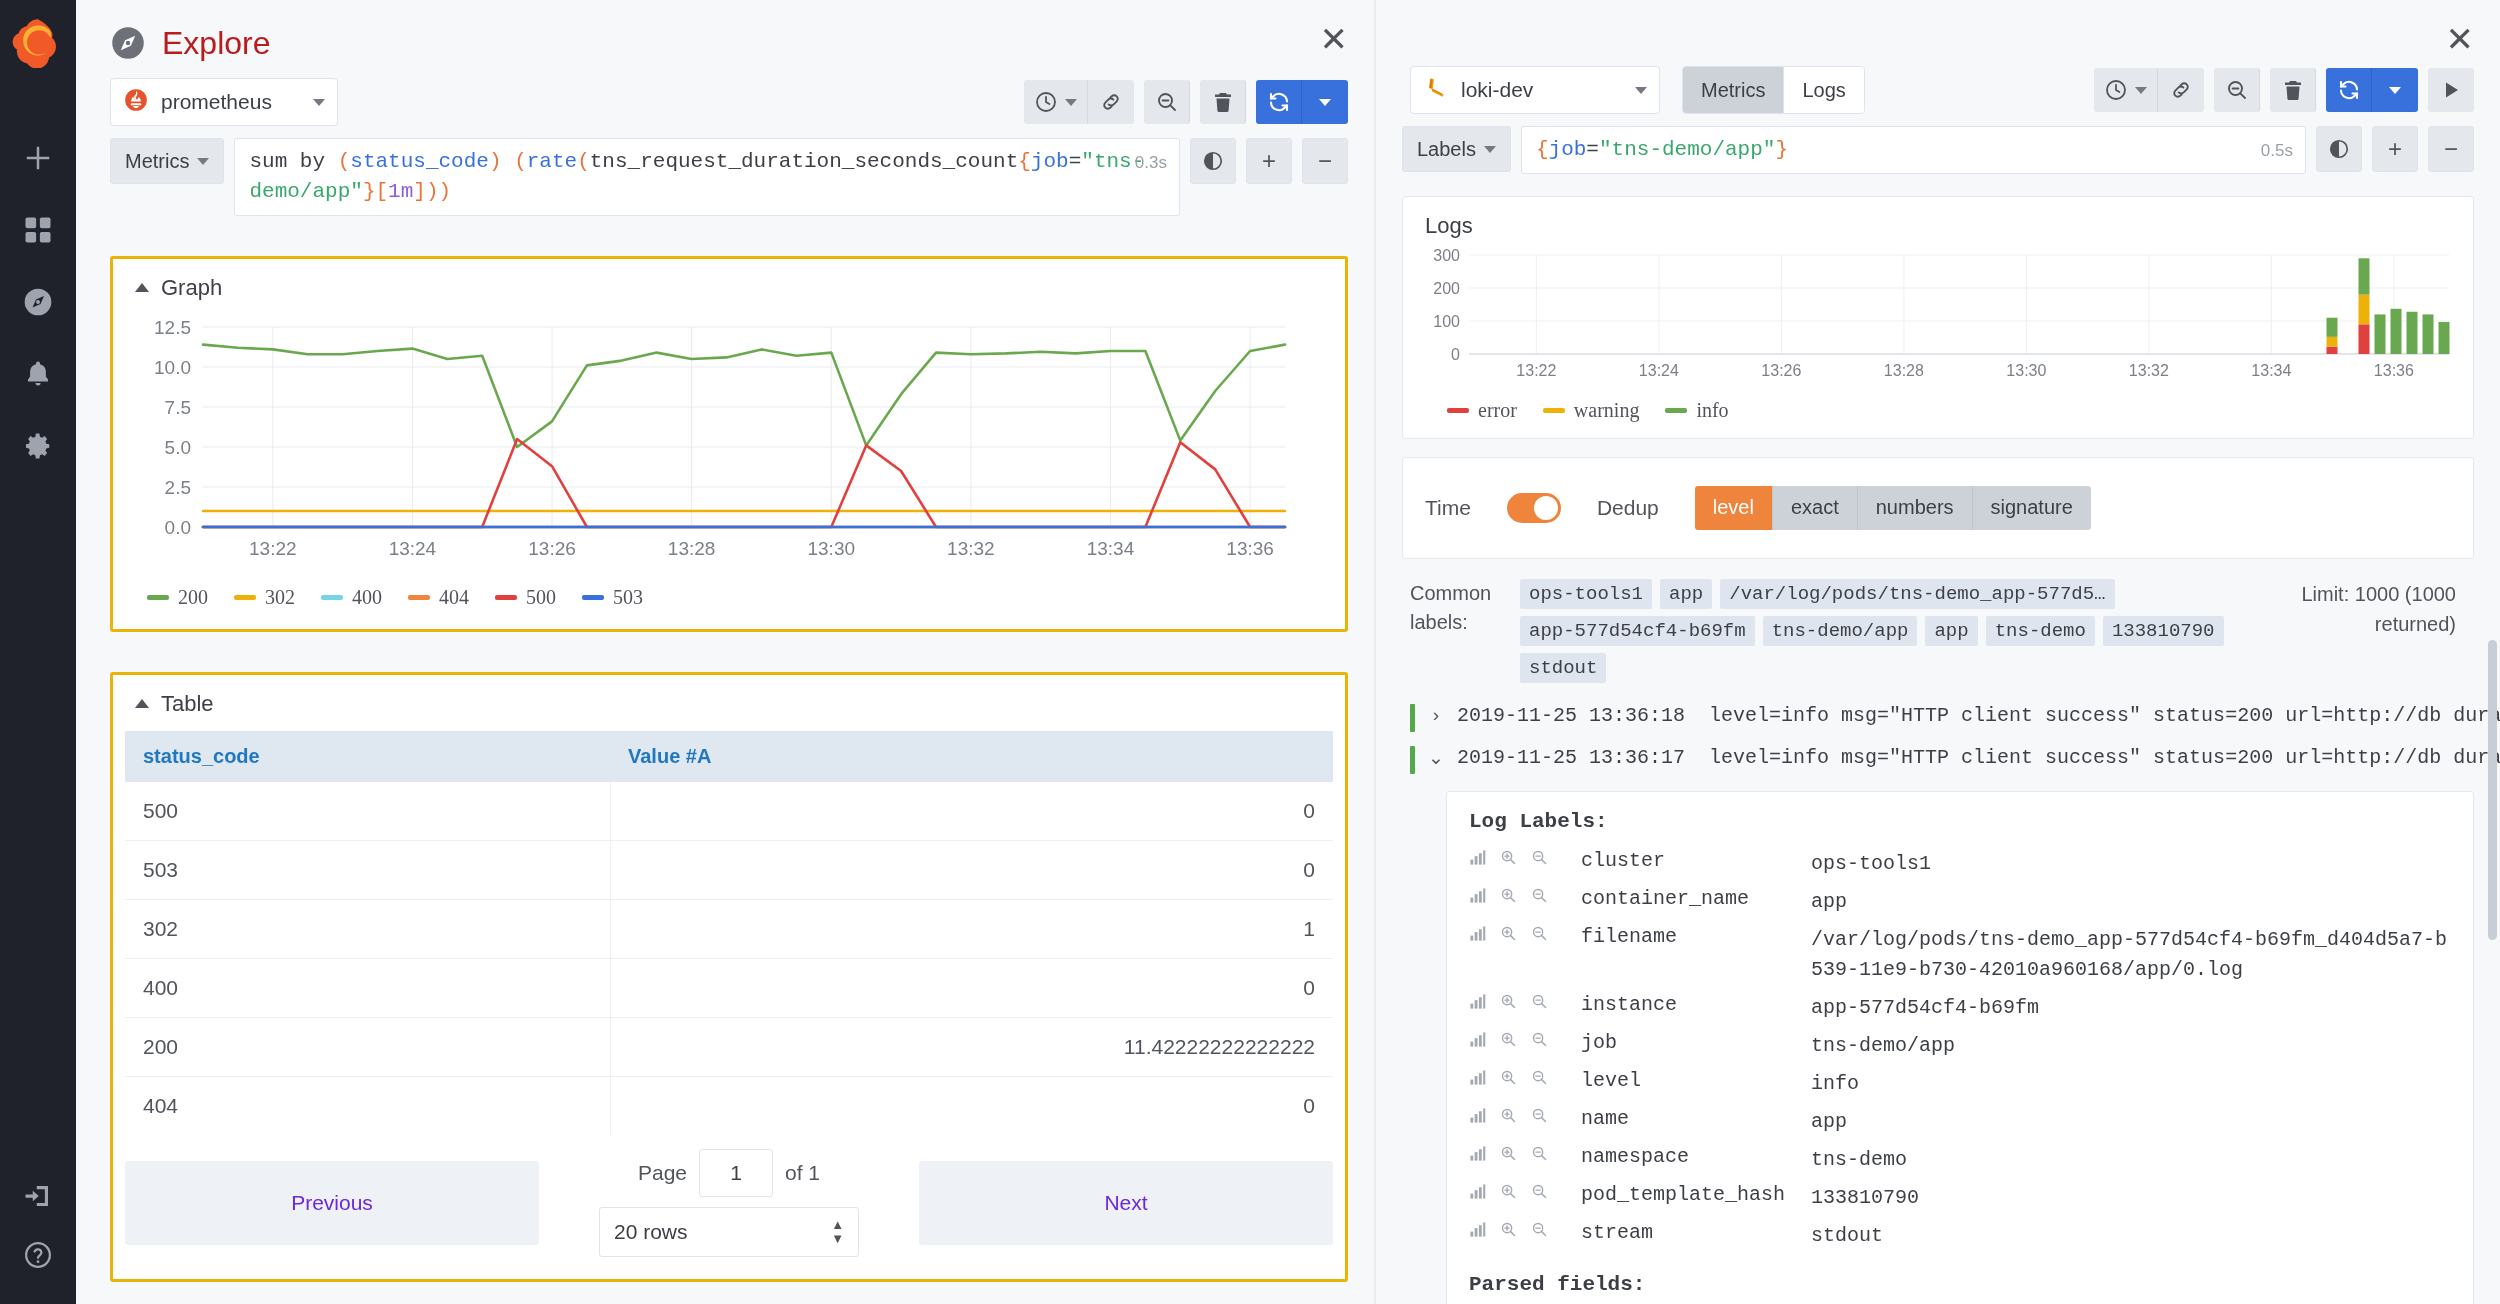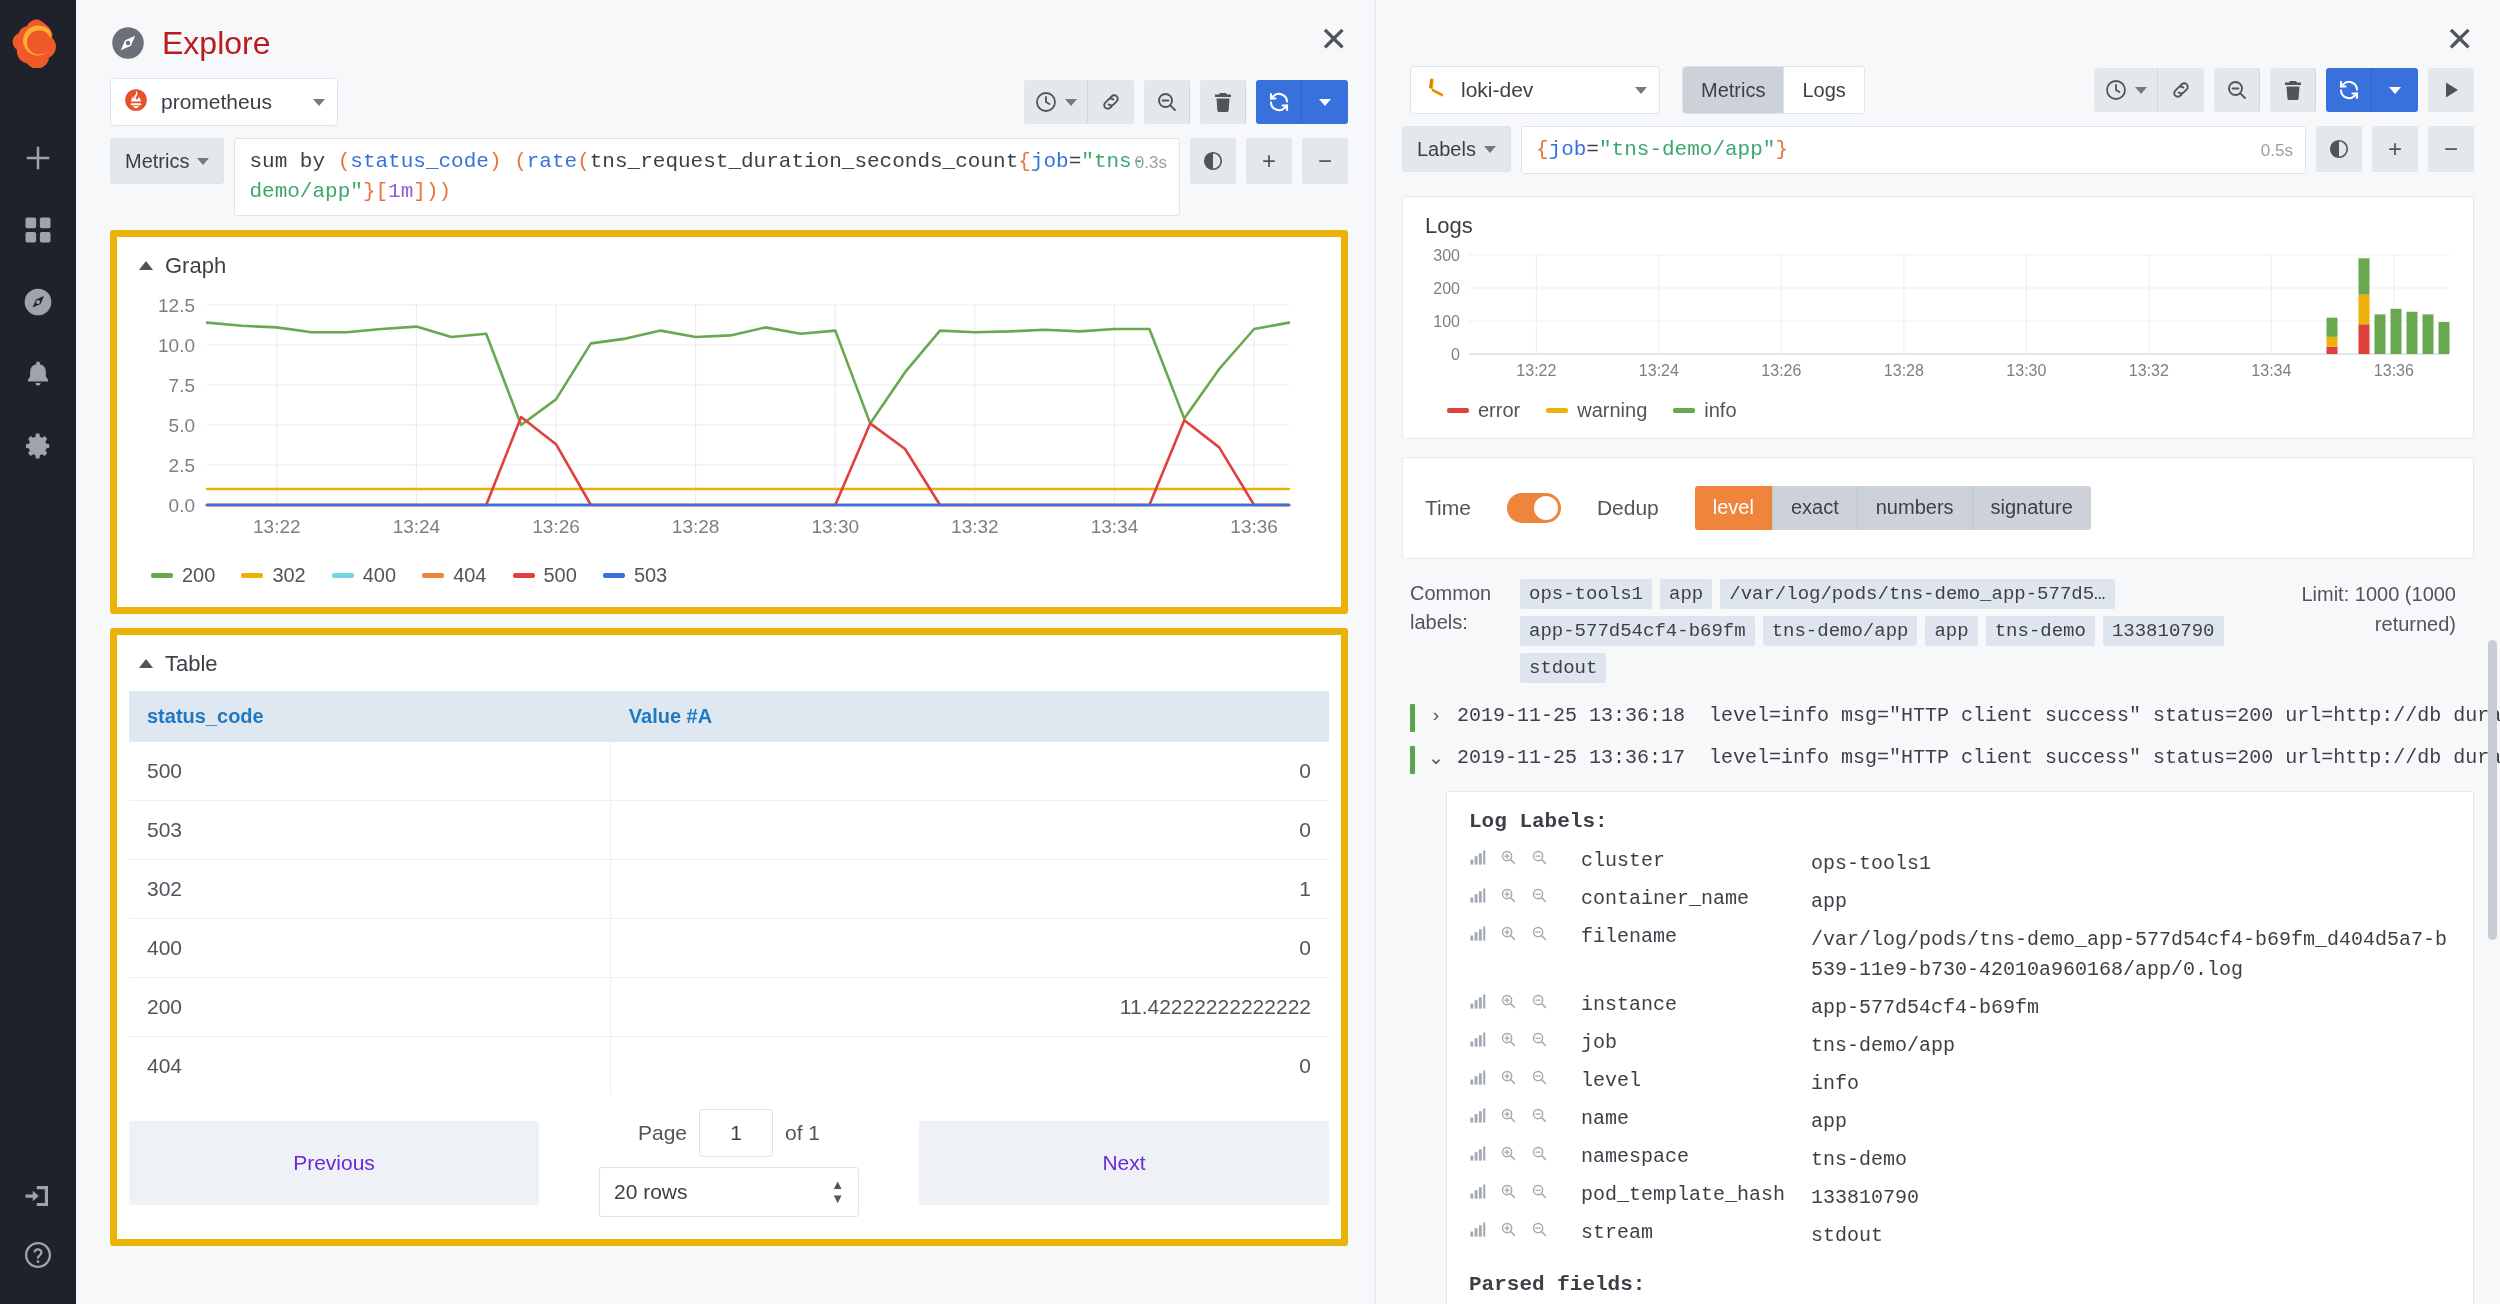--- a/index.html
+++ b/index.html
@@ -91,28 +91,28 @@
   .q-paren { color:#e8743b; }
   .q-str { color:#3aa76d; }
   .q-brace { color:#e8743b; }
   .q-dur { color:#8e5fd6; }
   .qbtn {
     width: 46px; height: 46px; background:#e4e7eb; border:1px solid #dde4ed; border-radius:3px;
     display:flex;align-items:center;justify-content:center; color:#52545c; cursor:pointer; flex:0 0 auto; font-size:24px;
   }
 
   
-  .panel { margin: 14px 26px 0 34px; background:#fff; border:7px solid #eab308; border-radius:3px; }
+  .panel { margin: 40px 26px 0 34px; background:#fff; border:3px solid #eab308; border-radius:3px; }
   .panel-head { display:flex; align-items:center; gap:12px; padding: 16px 20px 6px 22px; cursor:pointer; }
   .panel-head .tri { width:0;height:0;border-left:7px solid transparent;border-right:7px solid transparent;border-bottom:9px solid #52545c; }
   .panel-head .ttl { font-size:22px; color:#3c3f46; }
 
   .graph-wrap { padding: 10px 20px 0 20px; }
   .legend { display:flex; gap: 26px; padding: 14px 0 20px 34px; font-size: 20px; color:#52545c; flex-wrap: wrap;}
-  .legend-item { display:flex; align-items:center; gap:9px; cursor:pointer; }
+  .legend-item { display:flex; align-items:center; gap:9px; cursor:pointer;font-family:Liberation Serif, serif; }
   .legend-swatch { width: 22px; height: 5px; border-radius: 2px; }
 
   
   .tbl { width: 100%; border-collapse: collapse; font-size: 21px; }
   .tbl th {
     background:#dfe7f0; color:#1f78c1; text-align:left; font-weight:bold;
     padding: 14px 18px; font-size: 20px;
   }
   .tbl td { padding: 17px 18px; border-bottom: 1px solid #eceff3; color:#52545c; }
   .tbl td.num { text-align: right; border-left: 1px solid #eceff3; }

